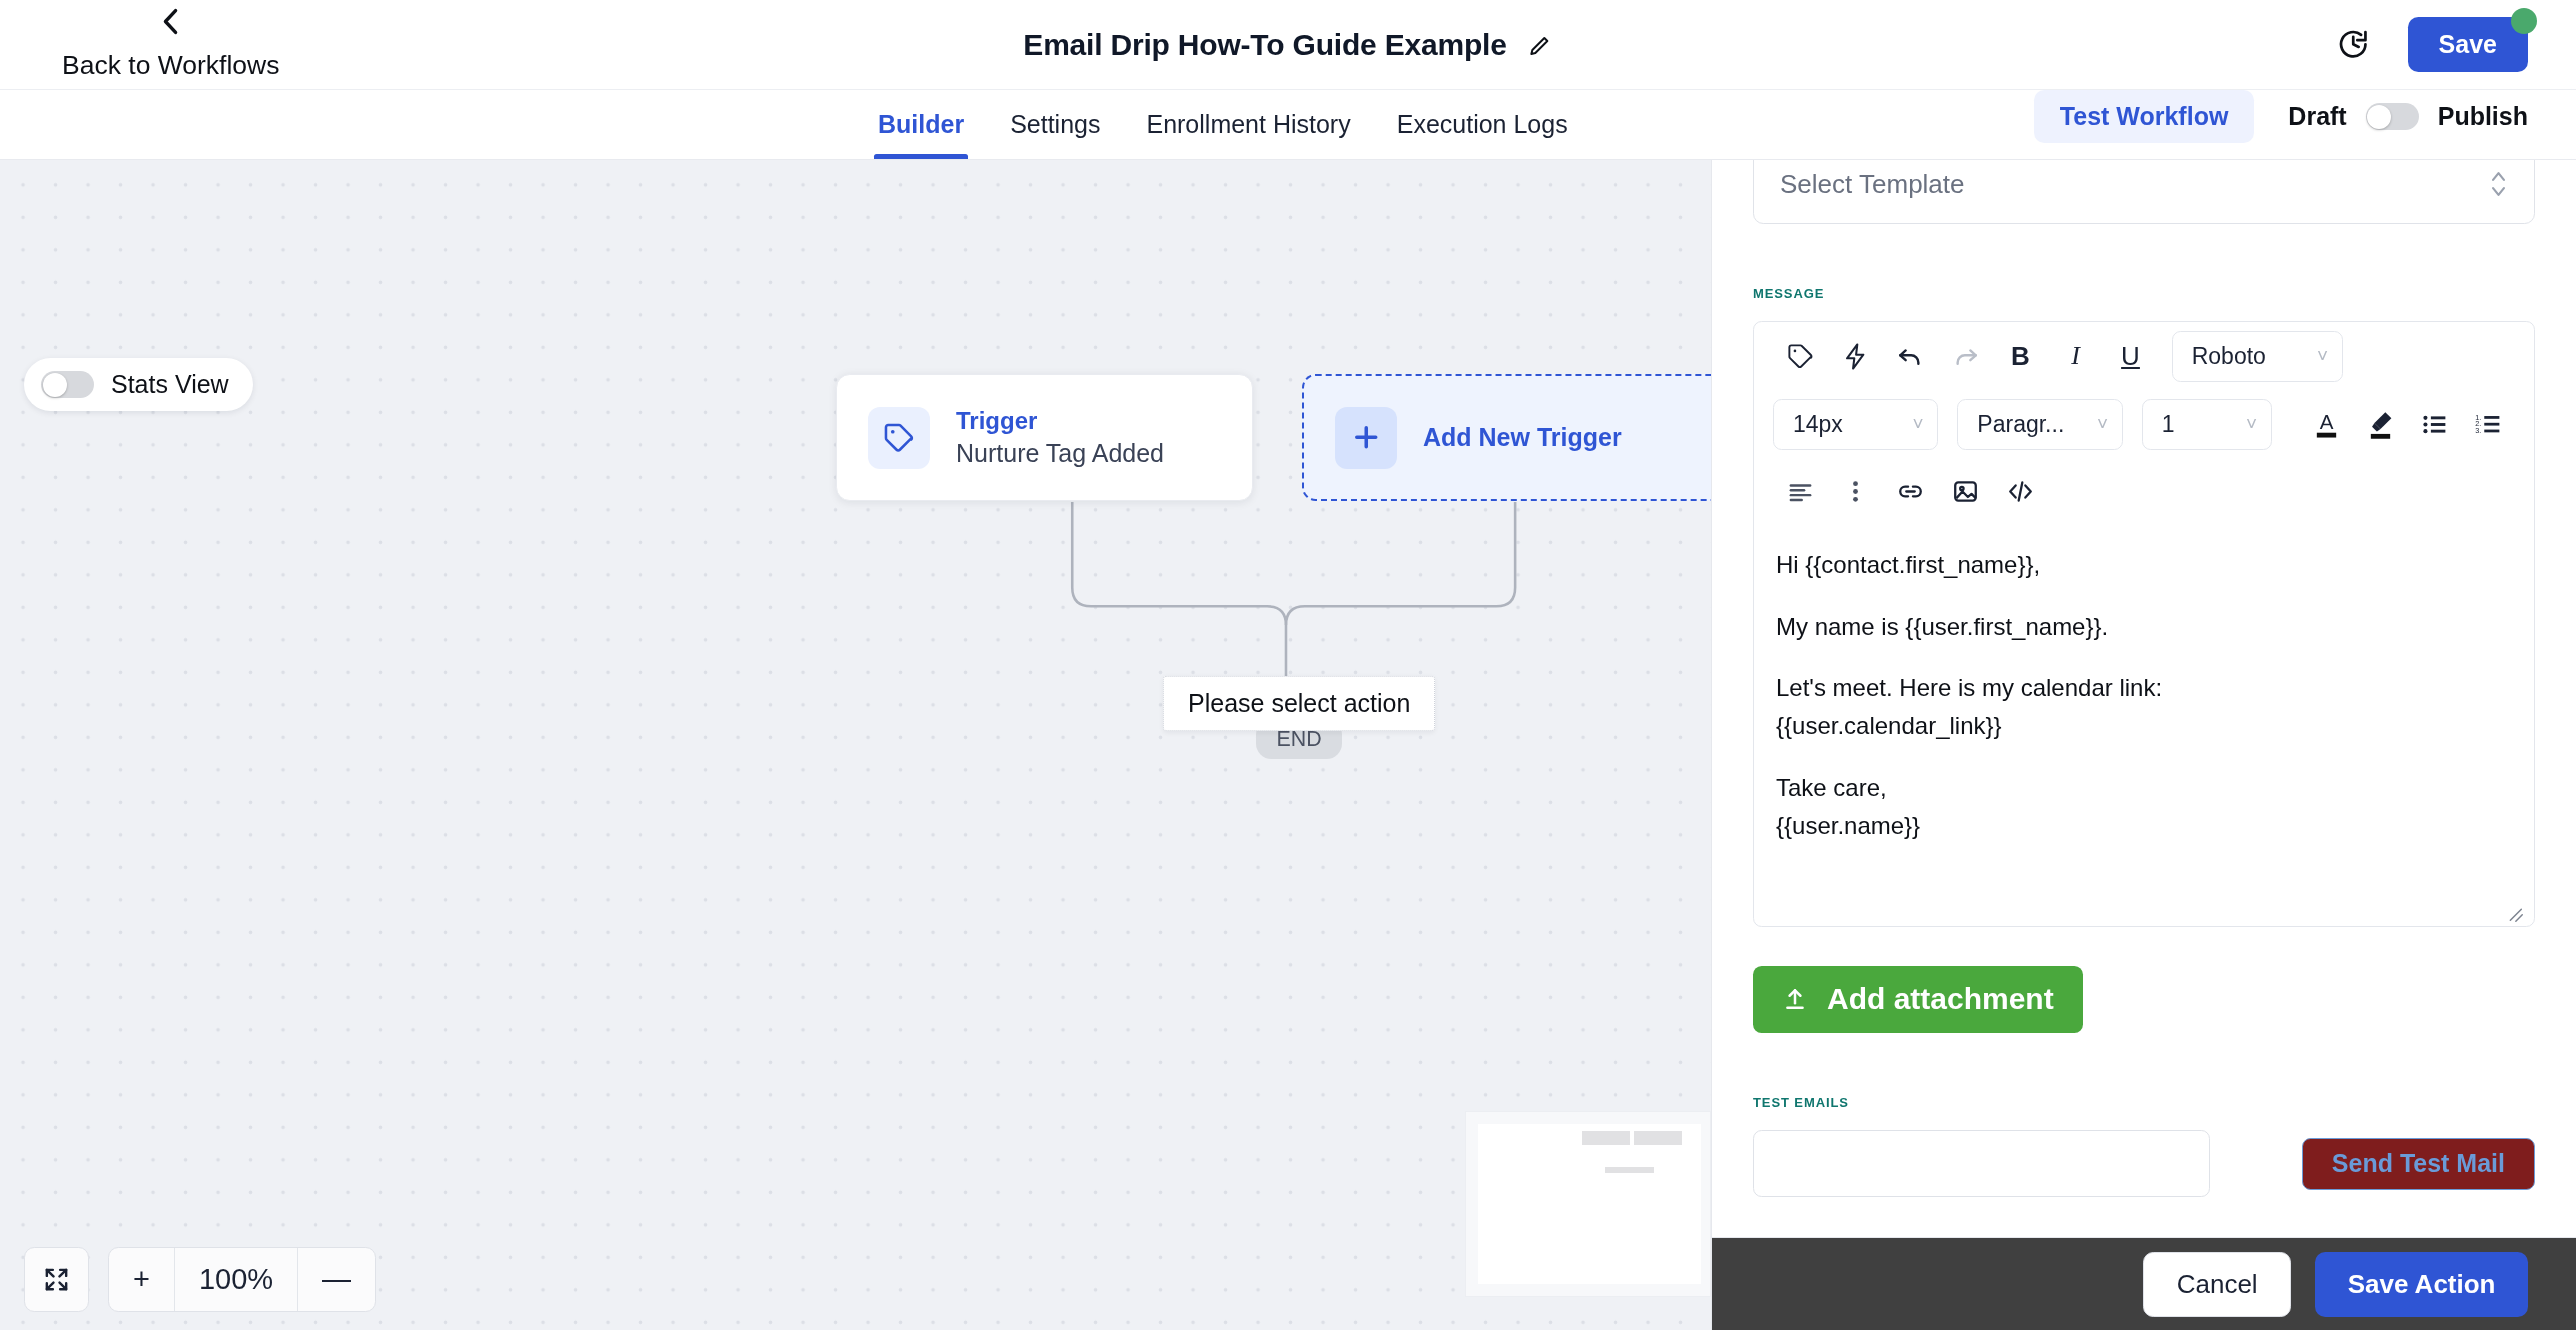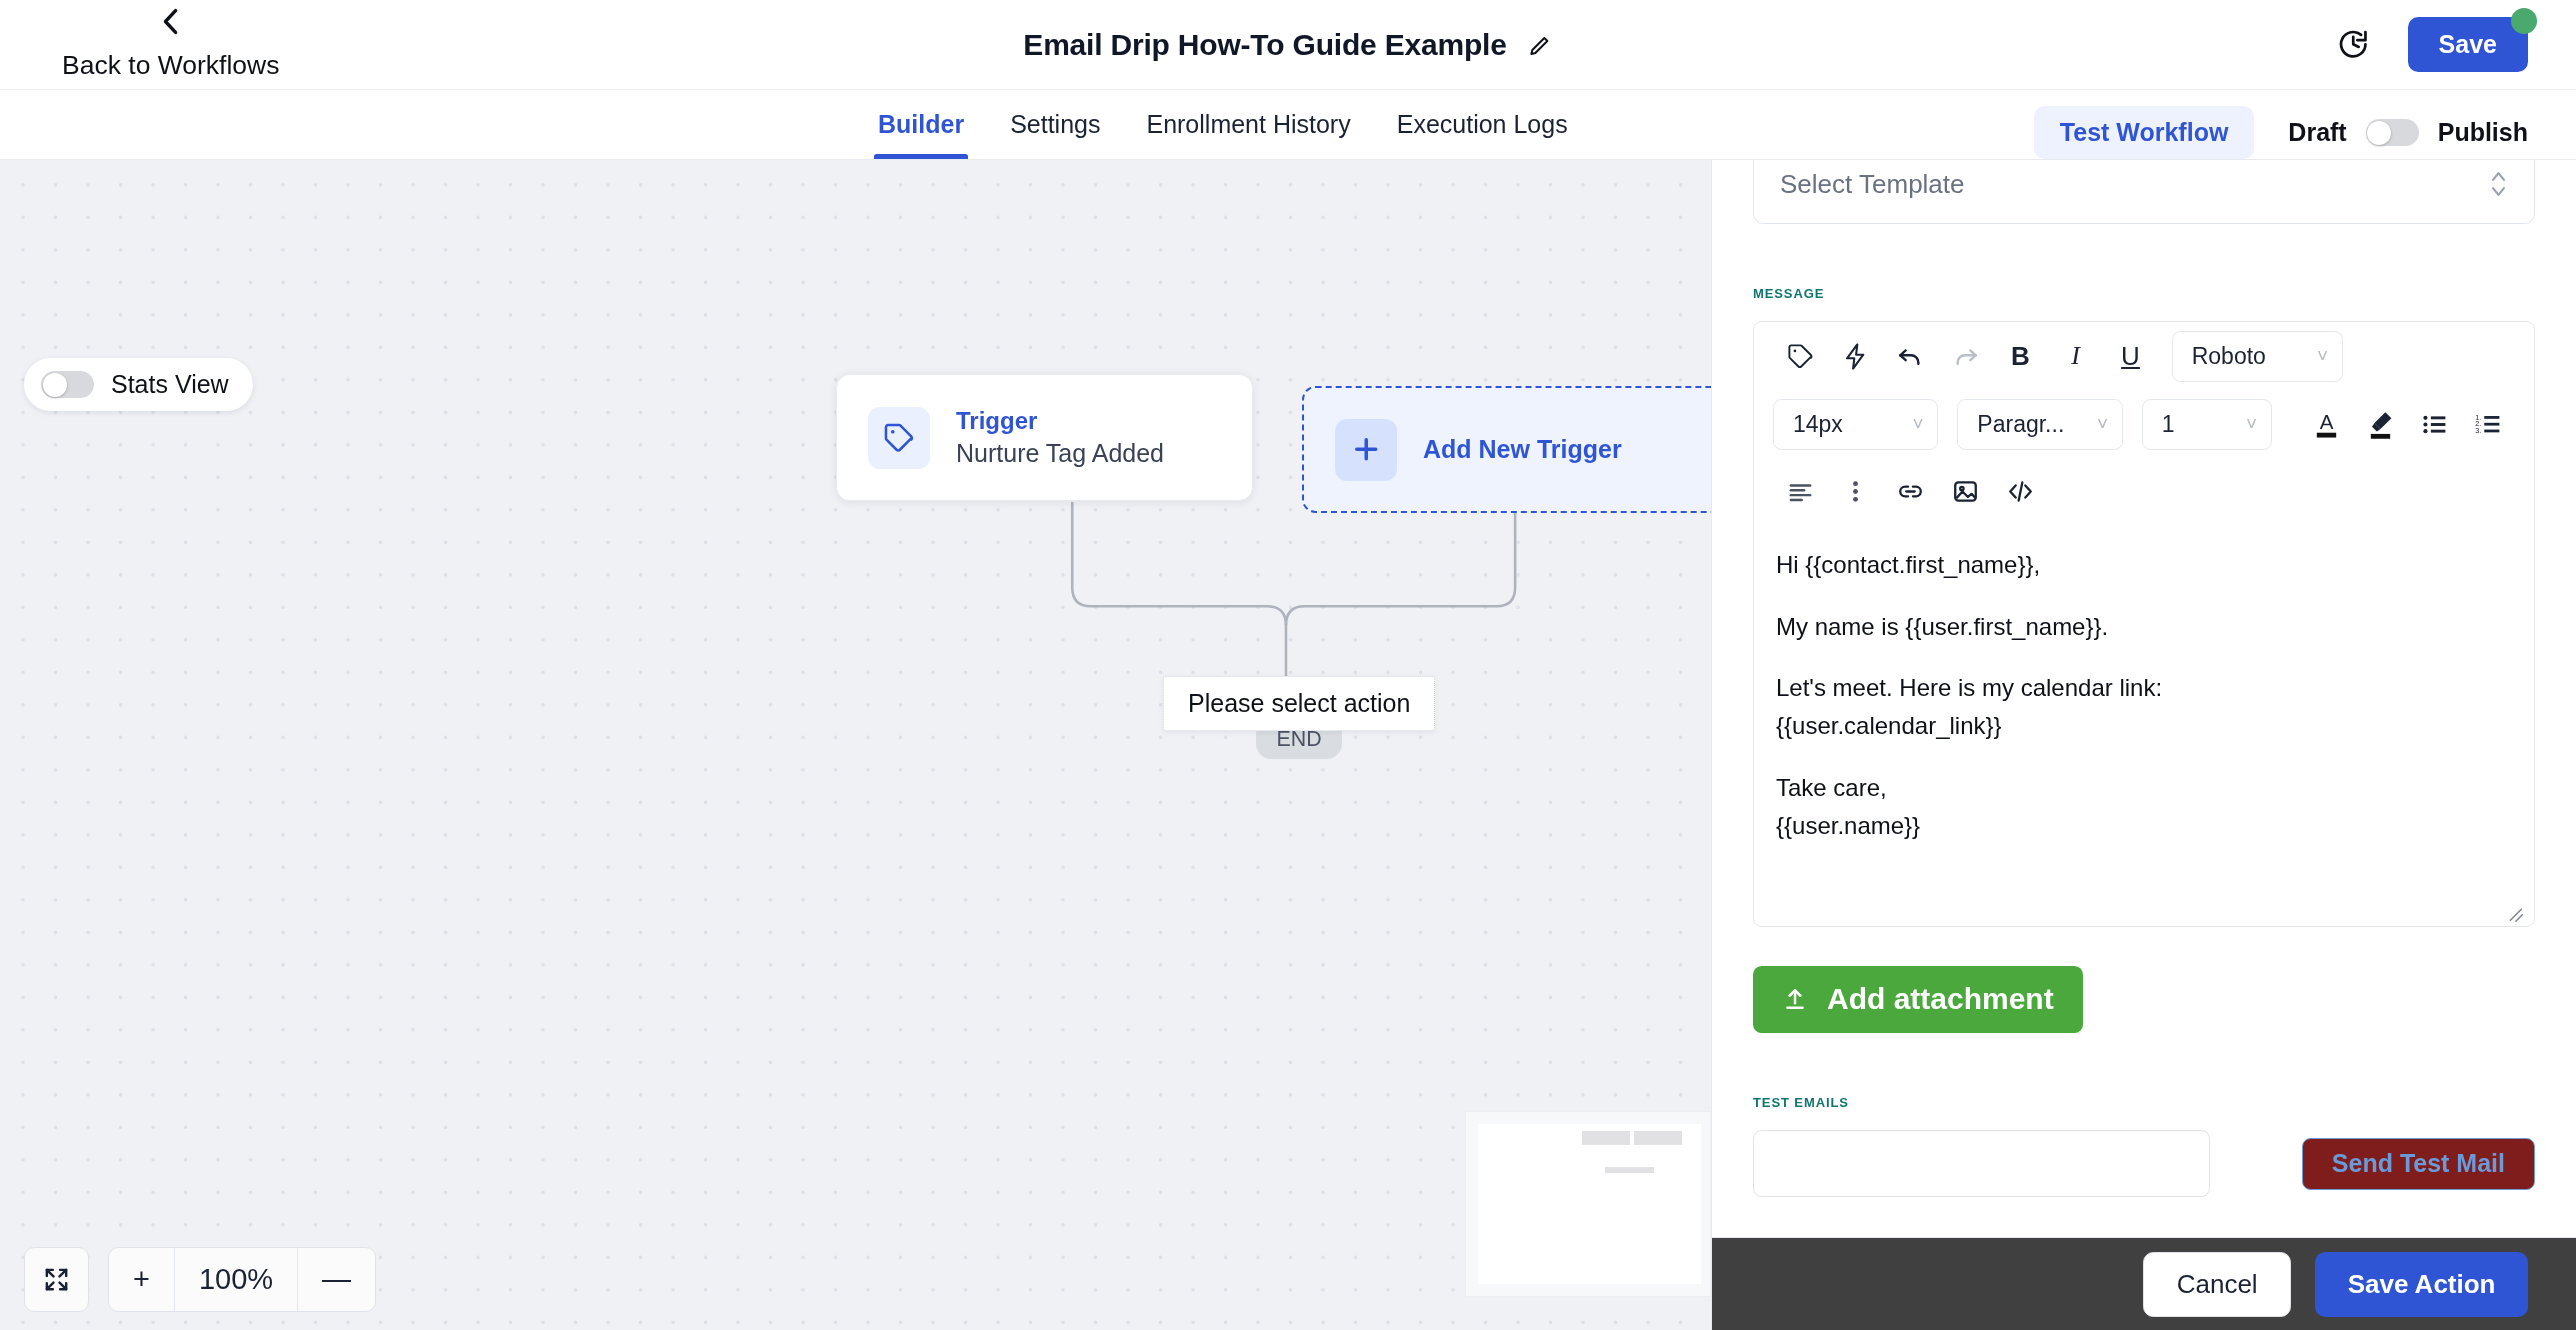--- a/index.html
+++ b/index.html
@@ -43,21 +43,21 @@
   }
   .save-dot {
     position: absolute; top: -8.6px; right: -8.6px;
     width: 26px; height: 26px; border-radius: 50%;
     background: #4aa96c;
   }
 
   
   .tabbar {
     height: 70px; flex: 0 0 70px; background: #fff; position: relative;
-    display: flex; align-items: flex-end;
+    display: flex; align-items: flex-start;
     border-bottom: 0.9px solid #e8eaef;
   }
   .tabs { display: flex; align-items: flex-end; gap: 0; margin-left: 855px; height: 100%; }
   .tab {
     font-size: 25px; color: #1b2233; padding: 0 23px; height: 100%;
     display: flex; align-items: center; position: relative; cursor: pointer;
     white-space: nowrap;
   }
   .tab.active { color: #2f55d4; font-weight: 600; }
   .tab.active::after {
@@ -110,21 +110,21 @@
   .node-trigger { left: 836px; top: 214px; width: 417px; height: 127px; }
   .node-icon-box {
     width: 62px; height: 62px; border-radius: 12px; background: #eaf0fe;
     display: flex; align-items: center; justify-content: center; flex: 0 0 62px;
   }
   .node-texts { display: flex; flex-direction: column; gap: 4.3px; }
   .node-title { font-size: 24px; color: #2f55d4; font-weight: 600; }
   .node-sub { font-size: 25px; color: #3a4256; }
 
   .node-add {
-    position: absolute; left: 1302px; top: 226px; width: 428px; height: 127px;
+    position: absolute; left: 1302px; top: 214px; width: 428px; height: 127px;
     background: #eef3fe; border: 2.6px dashed #2f55d4; border-radius: 13.7px;
     display: flex; align-items: center; padding: 0 31px; gap: 26px; cursor: pointer;
   }
   .add-plus-box {
     width: 62px; height: 62px; border-radius: 12px; background: #d6e2fd;
     display: flex; align-items: center; justify-content: center; flex: 0 0 62px;
     font-size: 39px; color: #2f55d4; line-height: 1;
   }
   .add-label { font-size: 25px; color: #2f55d4; font-weight: 700; }
 

